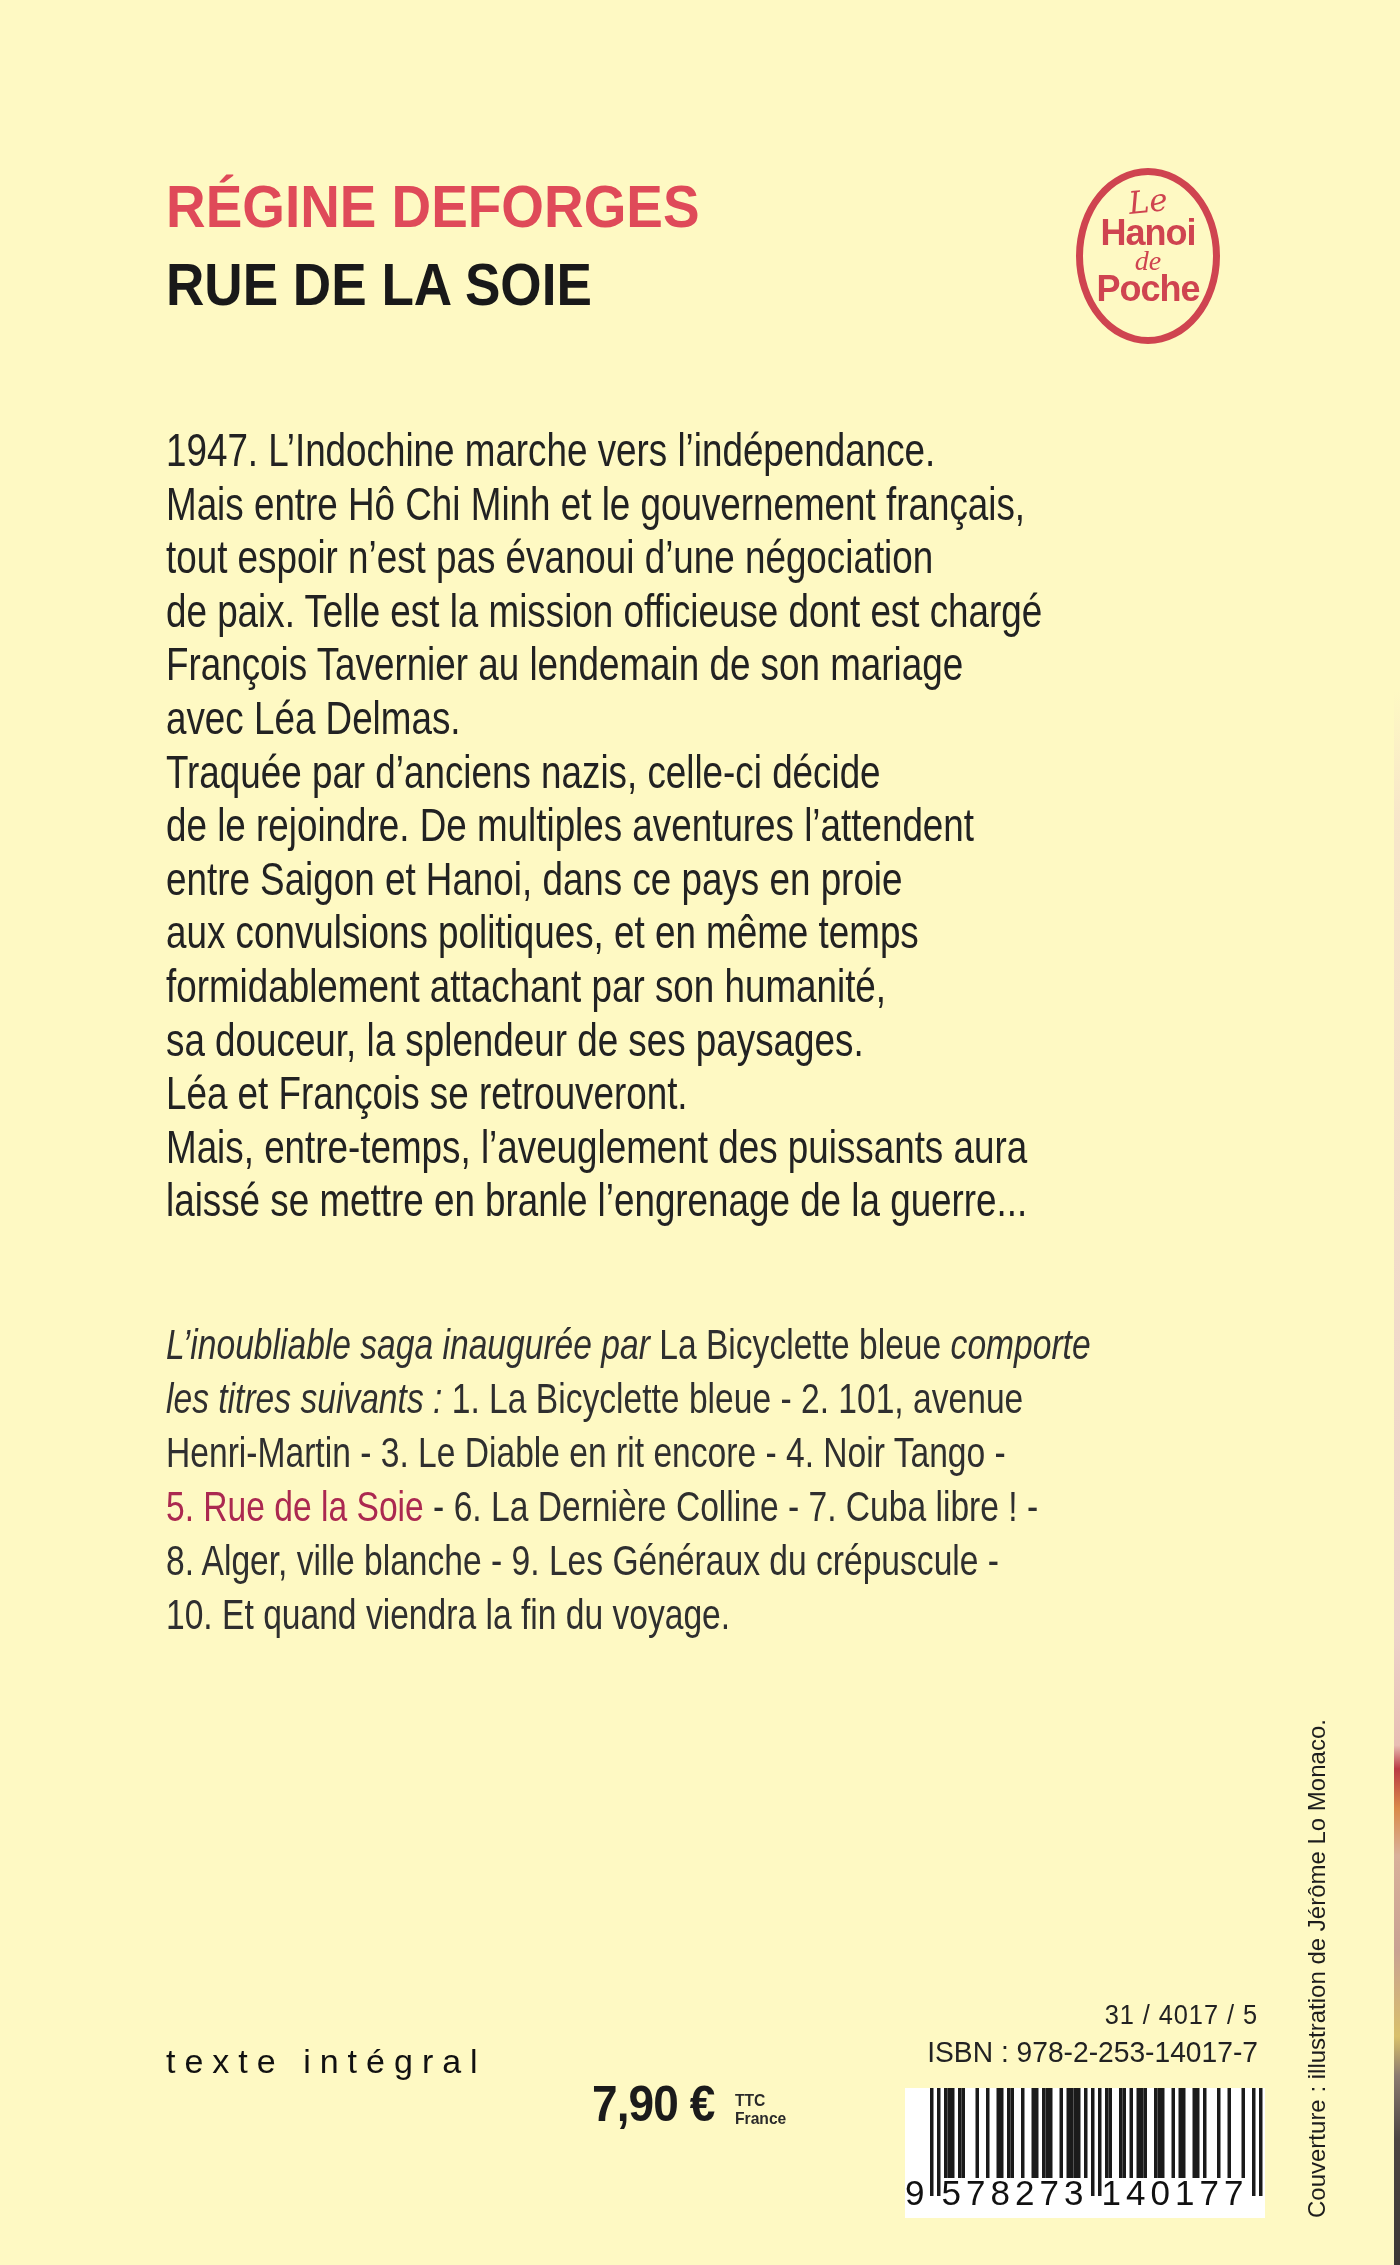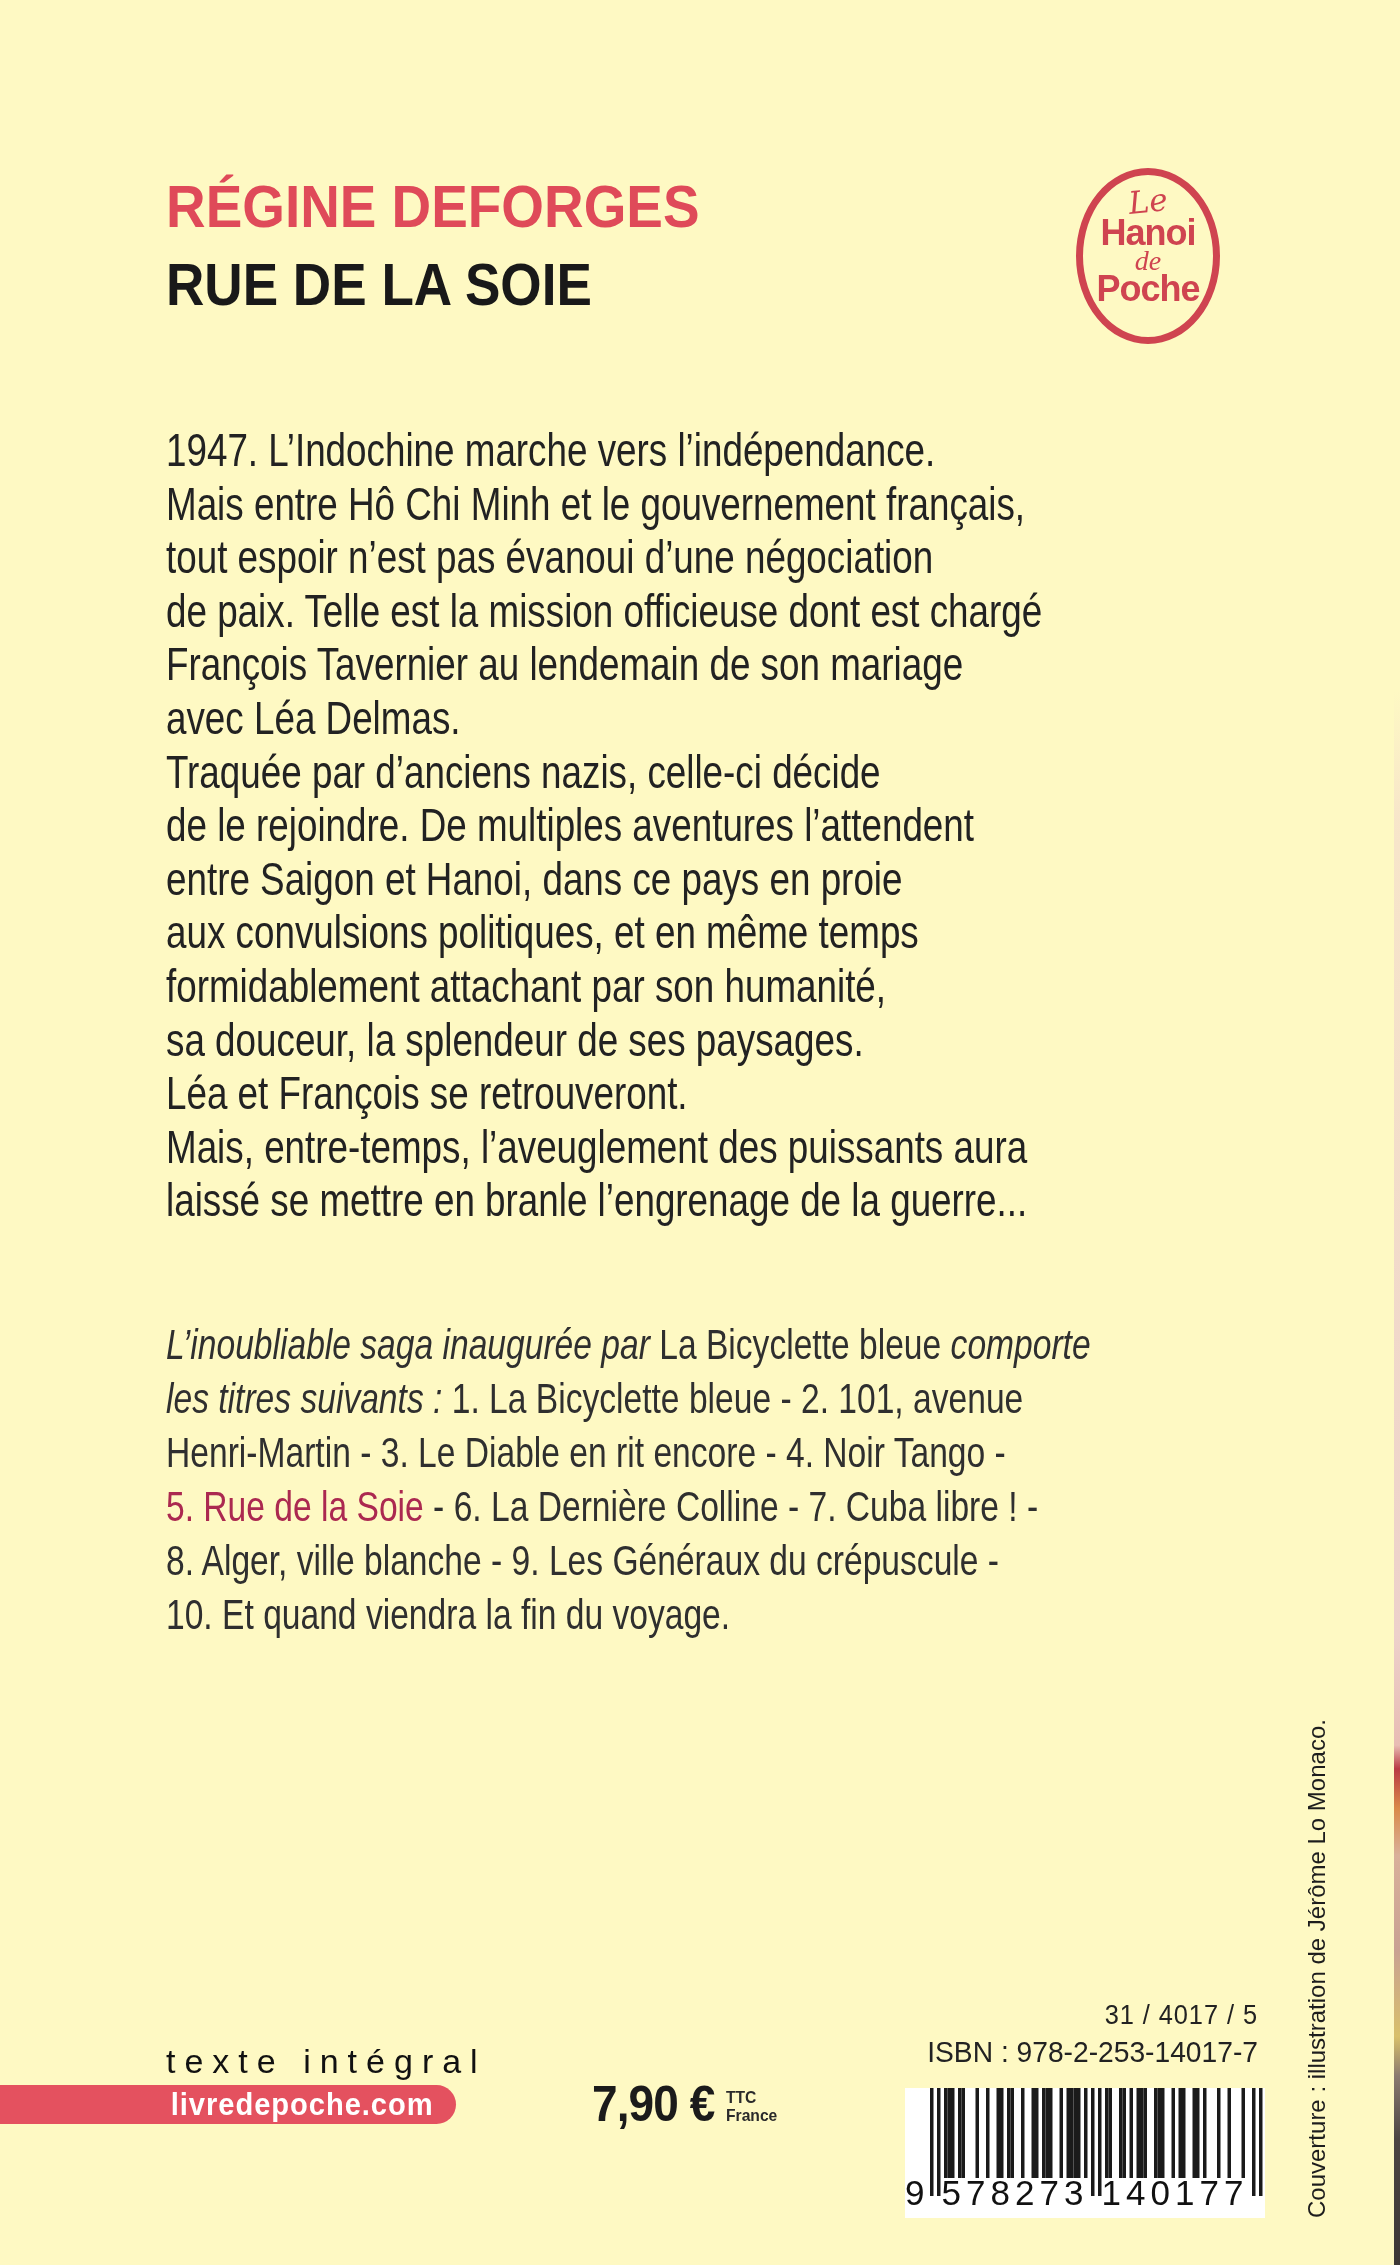--- a/index.html
+++ b/index.html
@@ -68,21 +68,21 @@
     display:flex;align-items:center;justify-content:flex-end;
     padding-right:22px;box-sizing:border-box;
   }
   .site-bar .label{
     color:#fff;font-weight:bold;font-size:31px;letter-spacing:1px;
     transform:scaleX(.94);transform-origin:right center;white-space:nowrap;
   }
   
   .price{
     position:absolute;left:592px;top:2080px;
-    display:flex;align-items:center;gap:1px;color:#1b1b1b;
+    display:flex;align-items:flex-end;gap:10px;color:#1b1b1b;
   }
   .price .amount{
     font-size:50px;font-weight:bold;line-height:48px;letter-spacing:-1px;
     transform:scaleX(.92);transform-origin:left top;white-space:nowrap;
   }
   .price .tax{
     display:flex;flex-direction:column;
     font-size:17px;font-weight:bold;line-height:18px;margin-top:5px;color:#2a2a2a;
     transform:scaleX(.92);transform-origin:left top;
   }
@@ -160,23 +160,20 @@
 
   <div class="series"><span class="seg-italic">L’inoubliable saga inaugurée par </span><span>La Bicyclette bleue</span><span class="seg-italic"> comporte
 les titres suivants : </span><span>1. La Bicyclette bleue - 2. 101, avenue
 Henri-Martin - 3. Le Diable en rit encore - 4. Noir Tango -
 </span><span class="seg-red">5. Rue de la Soie</span><span> - 6. La Dernière Colline - 7. Cuba libre ! -
 8. Alger, ville blanche - 9. Les Généraux du crépuscule -
 10. Et quand viendra la fin du voyage.</span></div>
 
   <div class="texte-integral">texte intégral</div>
 
-  <div class="site-bar">
-    <span class="label">livredepoche.com</span>
-  </div>
 
   <div class="price">
     <span class="amount">7,90 €</span>
     <span class="tax">
       <span>TTC</span>
       <span>France</span>
     </span>
   </div>
 
   <div class="codes">

